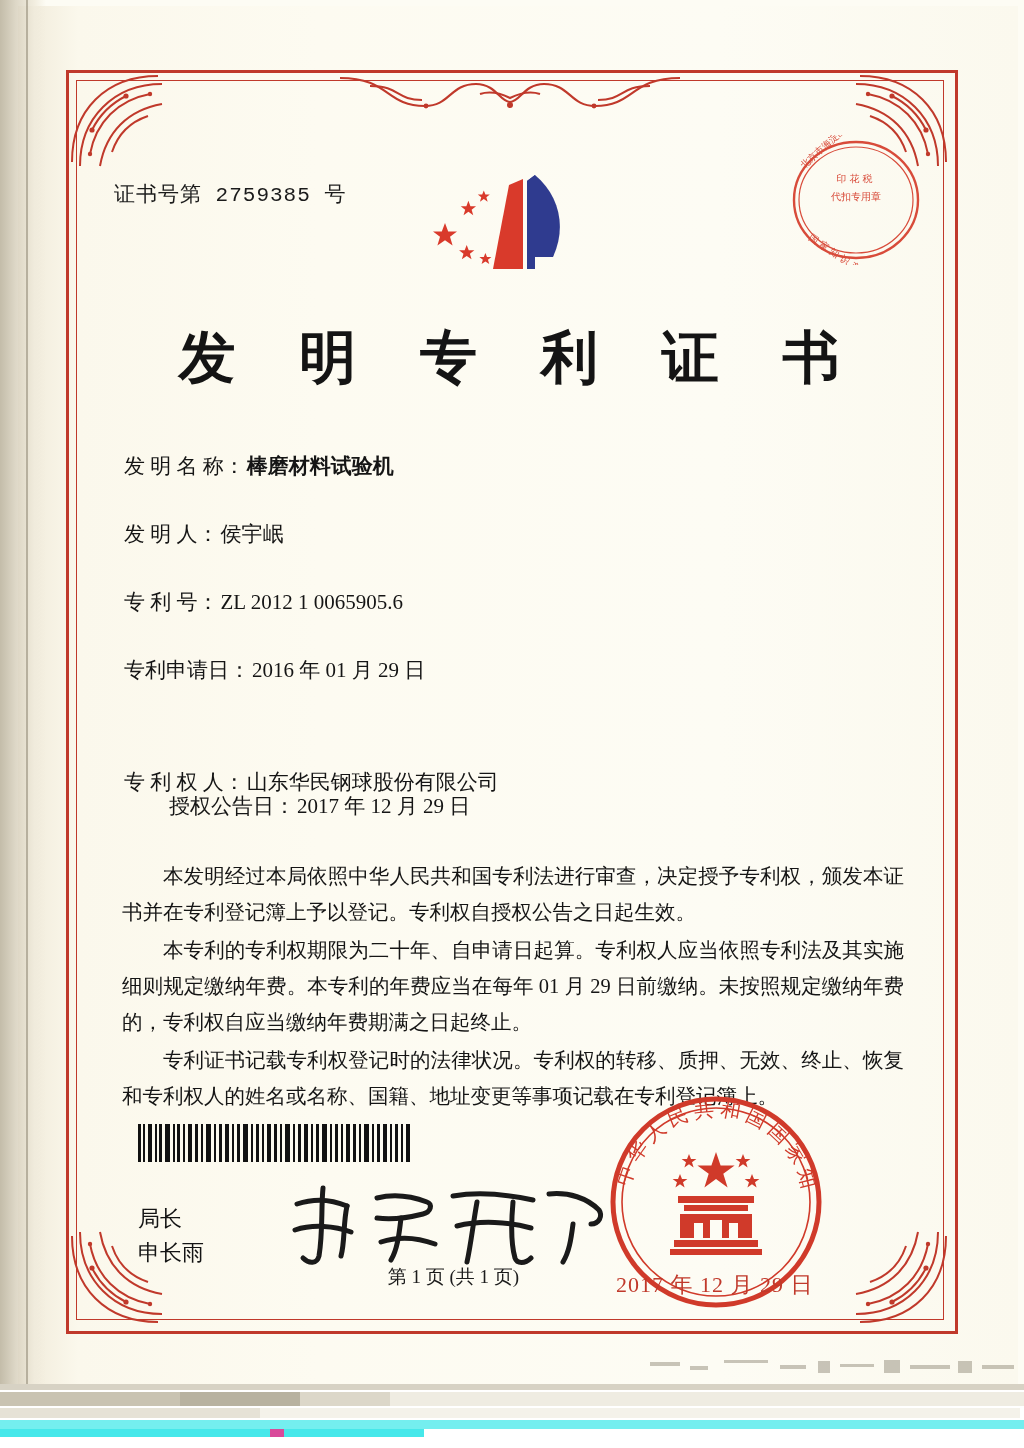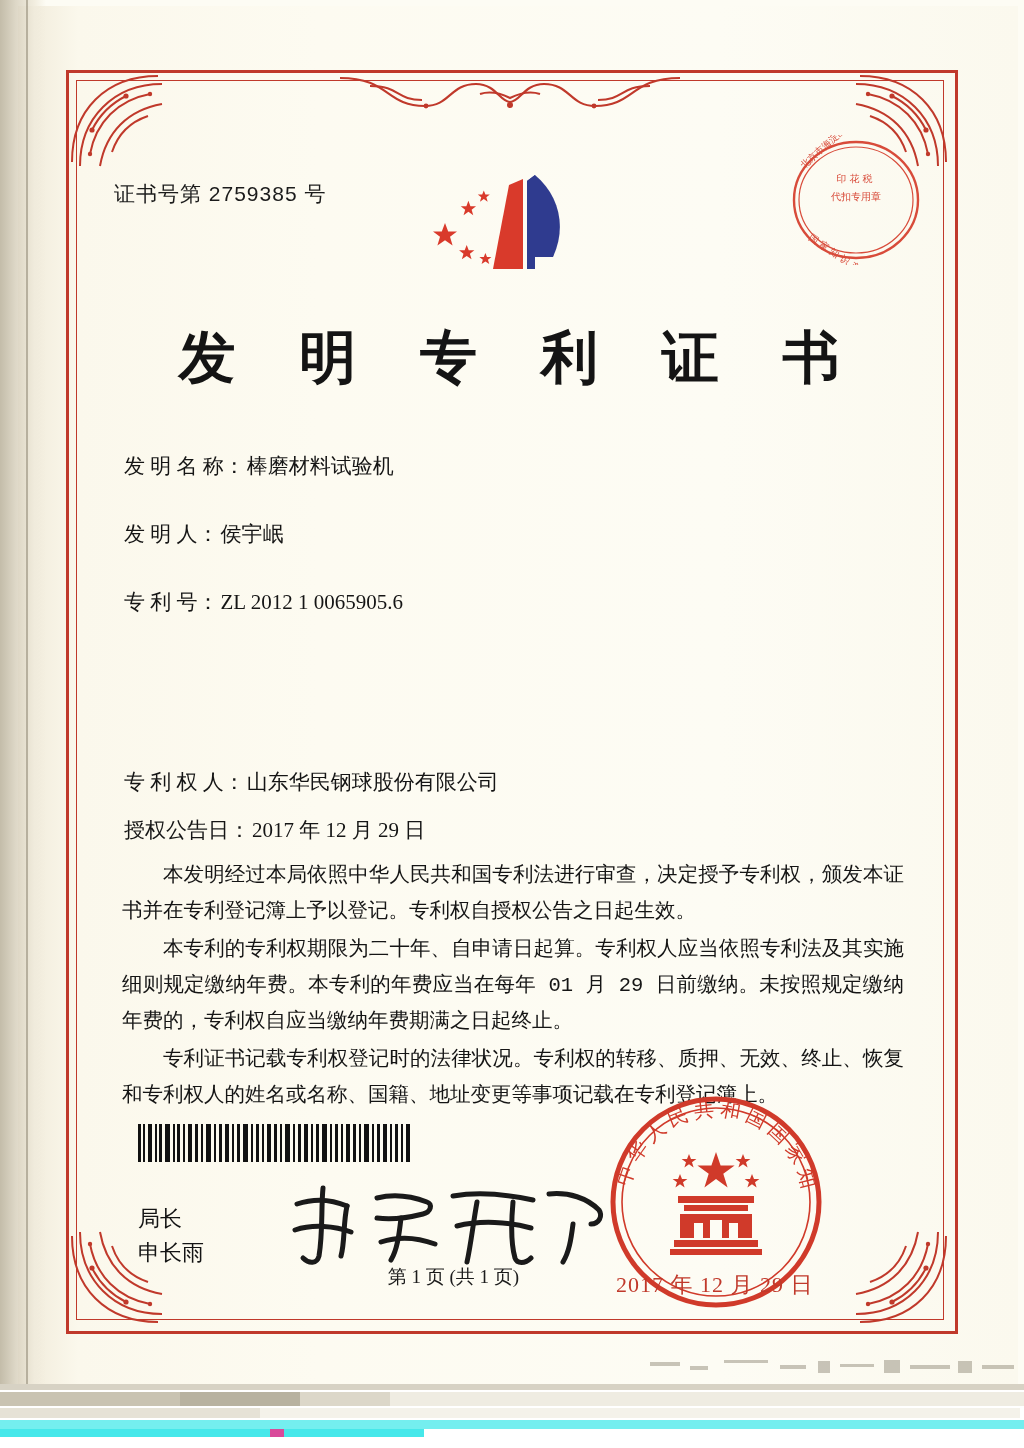--- a/index.html
+++ b/index.html
@@ -82,21 +82,21 @@
     left: 76px; top: 80px;
     width: 866px; height: 1238px;
   }
 
   #cert-number {
     position: absolute;
     left: 38px; top: 100px;
     font-size: 21px;
     letter-spacing: 1px;
     color: #1b1b1b;
-    font-family: Liberation Sans, sans-serif;
+    font-family: Liberation Mono, monospace;
   }
 
   
   #logo {
     position: absolute;
     left: 355px; top: 85px;
     width: 160px; height: 130px;
   }
 
   
@@ -124,40 +124,40 @@
   .field {
     position: absolute;
     left: 48px;
     font-size: 21px;
     color: #151515;
     white-space: nowrap;
     font-family: "Liberation Serif", serif;
   }
   .field .lbl { letter-spacing: 0px; }
   .field .val { margin-left: 2px; }
-  .bold-val { font-weight: normal; text-align: right; }
+  .bold-val { font-weight: bold; text-align: right; }
 
   #f1 { top: 372px; }
   #f2 { top: 440px; }
   #f3 { top: 508px; }
   #f4 { top: 576px; }
   #f5 { top: 644px; margin-top: 44px; }
-  #f6 { top: 736px; }
+  #f6 { top: 712px; margin-left: 45px; }
 
   
   .para {
     position: absolute;
     left: 46px;
     width: 782px;
     font-size: 20.5px;
     line-height: 36px;
     color: #151515;
     text-align: justify;
     text-indent: 41px;
-    font-family: Liberation Mono, monospace;
+    font-family: Liberation Serif, serif;
   }
   #p1 { top: 778px; }
   #p2 { top: 852px; }
   #p3 { top: 962px; }
 
   
   #barcode {
     position: absolute;
     left: 62px; top: 1044px;
     width: 272px; height: 38px;
@@ -361,20 +361,23 @@
     <div id="title">发 明 专 利 证 书</div>
 
     <div class="field" id="f1">
       <span class="lbl">发 明 名 称：</span><span class="val bold-val">棒磨材料试验机</span>
     </div>
     <div class="field" id="f2">
       <span class="lbl">发    明    人：</span><span class="val">侯宇岷</span>
     </div>
     <div class="field" id="f3">
       <span class="lbl">专      利      号：</span><span class="val">ZL 2012 1 0065905.6</span>
+    </div>
+    <div class="field" id="f4">
+      <span class="lbl">专利申请日：</span><span class="val">2016 年 01 月 29 日</span>
     </div>
     <div class="field" id="f5">
       <span class="lbl">专 利 权 人：</span><span class="val">山东华民钢球股份有限公司</span>
     </div>
     <div class="field" id="f6">
       <span class="lbl">授权公告日：</span><span class="val">2017 年 12 月 29 日</span>
     </div>
 
     <div class="para" id="p1">本发明经过本局依照中华人民共和国专利法进行审查，决定授予专利权，颁发本证书并在专利登记簿上予以登记。专利权自授权公告之日起生效。</div>
     <div class="para" id="p2">本专利的专利权期限为二十年、自申请日起算。专利权人应当依照专利法及其实施细则规定缴纳年费。本专利的年费应当在每年 01 月 29 日前缴纳。未按照规定缴纳年费的，专利权自应当缴纳年费期满之日起终止。</div>

